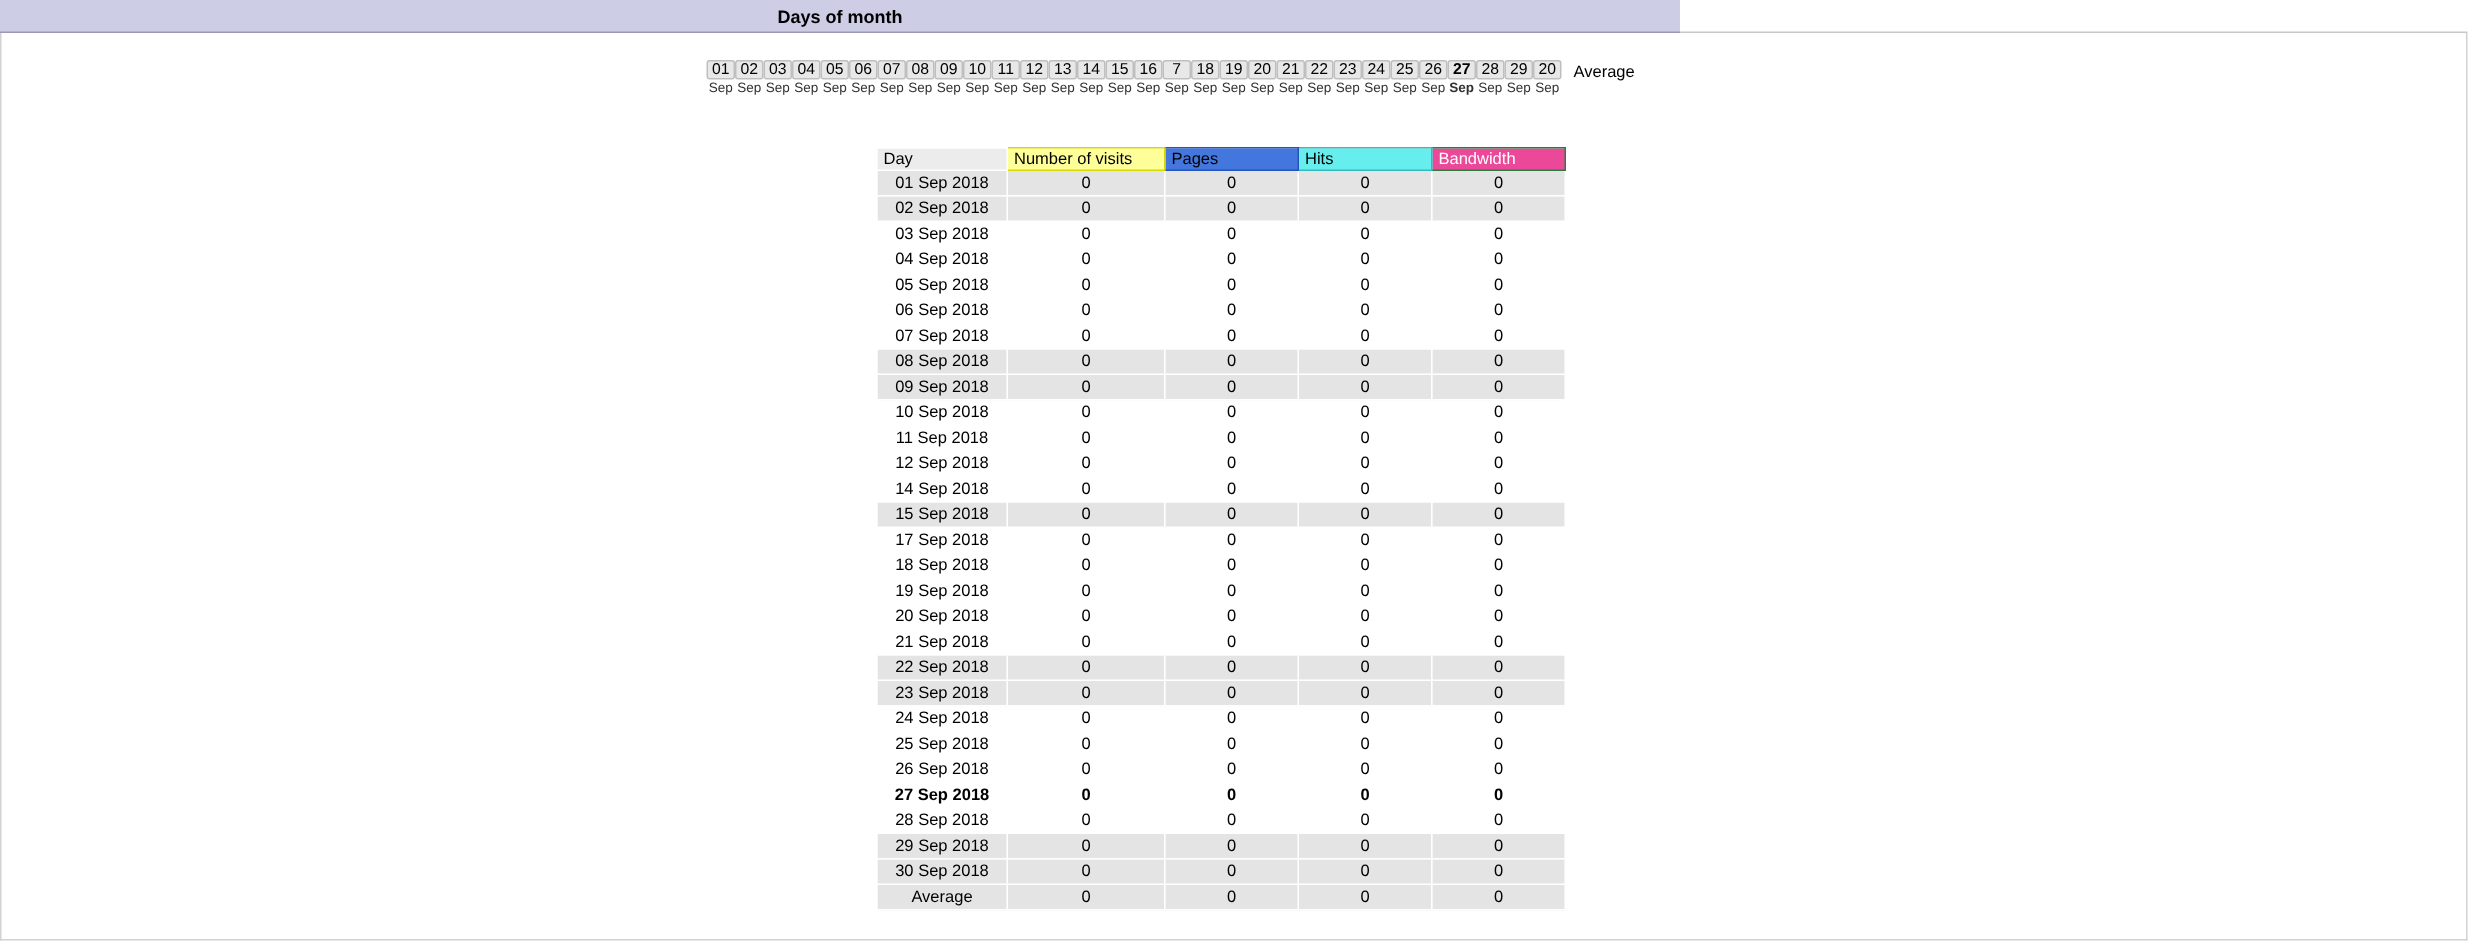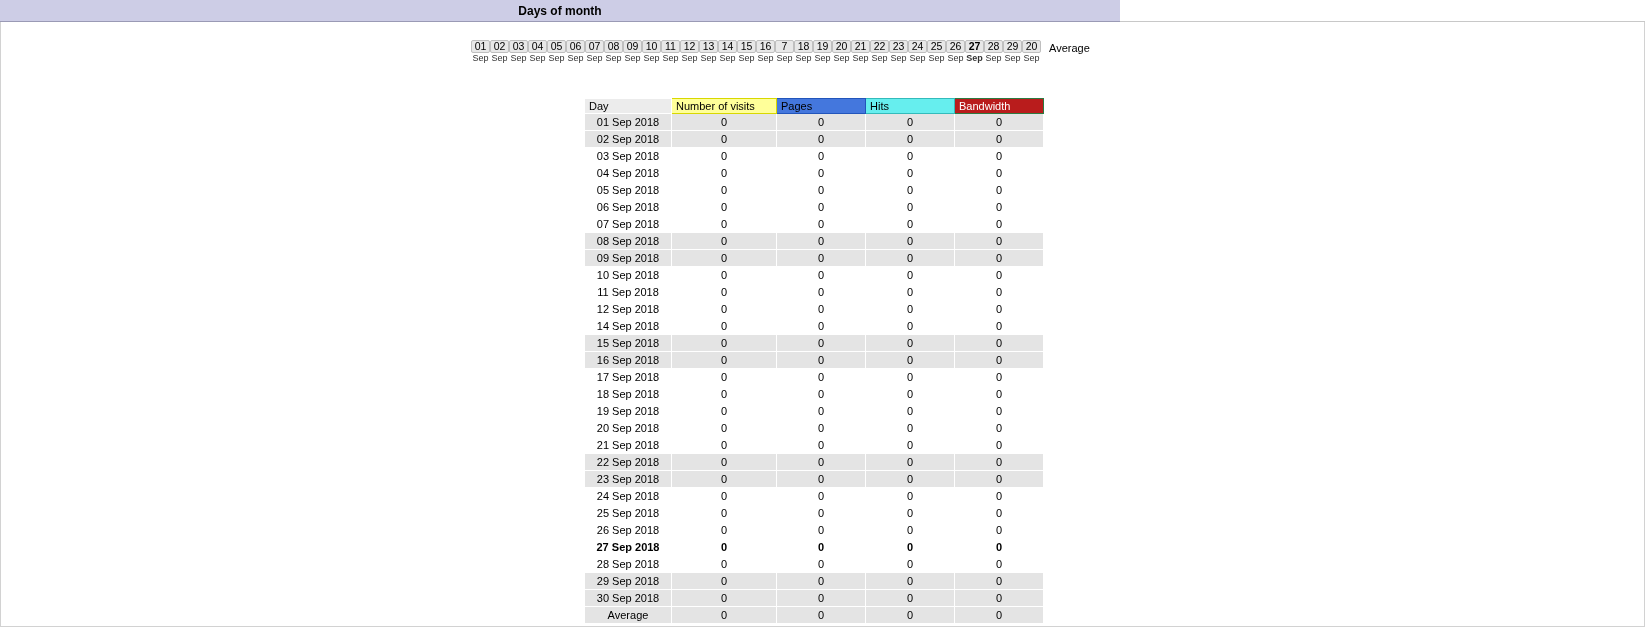--- a/index.html
+++ b/index.html
@@ -129,21 +129,21 @@
     color: #000;
     width: 80px;
     border: 1px solid #2255bb;
   }
   .stats-table th.hits-head {
     background: #66eeee;
     width: 80px;
     border: 1px solid #33bbbb;
   }
   .stats-table th.bw-head {
-    background: #b91c1c;
+    background: #ec4899;
     color: #ffffff;
     width: 80px;
     border: 1px solid #2d7a41;
   }
   .stats-table td {
     padding: 1px 4px;
     text-align: center;
     font-size: 11px;
     border: 1px solid #ffffff;
     white-space: nowrap;
@@ -395,27 +395,20 @@
             <td>0</td>
             <td>0</td>
           </tr>
           <tr class="shade">
             <td class="daycell">15 Sep 2018</td>
             <td>0</td>
             <td>0</td>
             <td>0</td>
             <td>0</td>
           </tr>
-          <tr class="shade">
-            <td class="daycell">16 Sep 2018</td>
-            <td>0</td>
-            <td>0</td>
-            <td>0</td>
-            <td>0</td>
-          </tr>
           <tr class="plain">
             <td class="daycell">17 Sep 2018</td>
             <td>0</td>
             <td>0</td>
             <td>0</td>
             <td>0</td>
           </tr>
           <tr class="plain">
             <td class="daycell">18 Sep 2018</td>
             <td>0</td>

